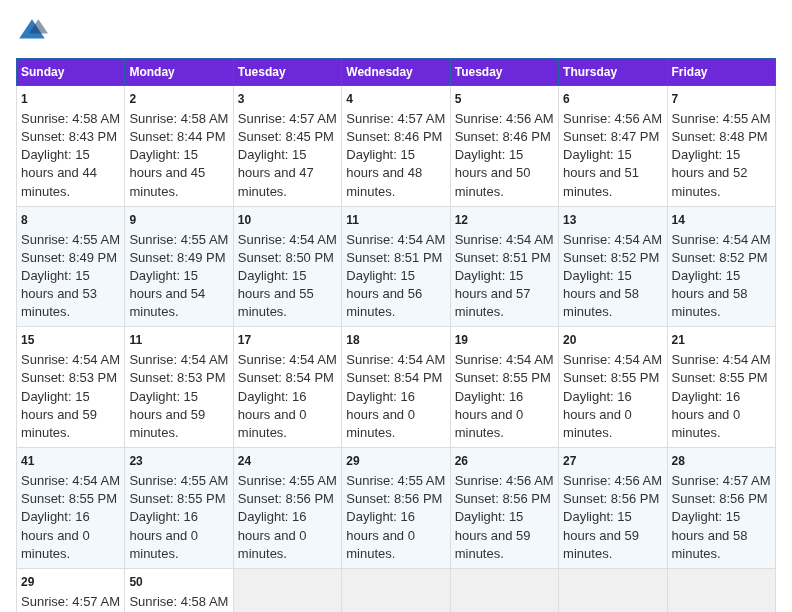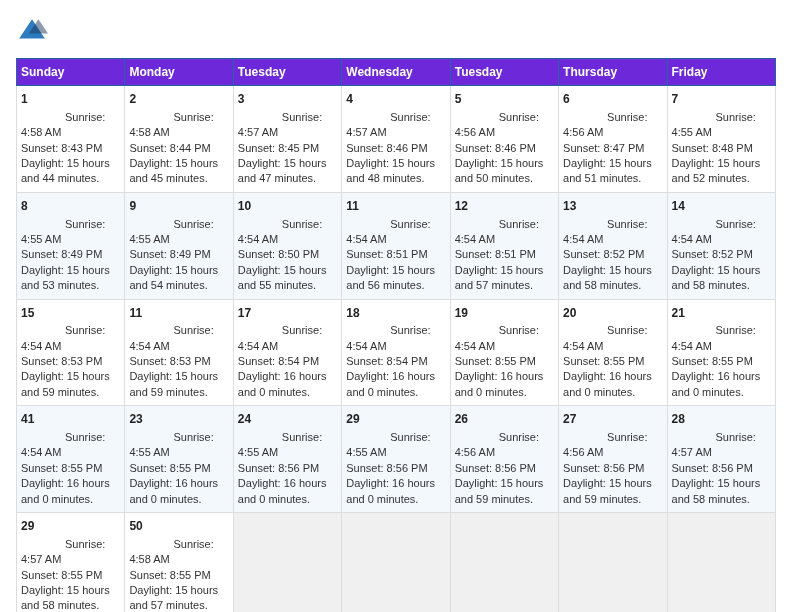--- a/index.html
+++ b/index.html
@@ -70,23 +70,22 @@
       color: #222;
       line-height: 1.4;
     }
     .day-num {
       font-size: 12px;
       font-weight: bold;
       display: block;
       margin-bottom: 2px;
     }
     .day-info {
-      font-size: 11px;
+      font-size: 13px;
       color: #333;
-      margin-left: 44px;
     }
     tbody td.empty {
       background: #f9f9f9;
     }
     tbody tr:nth-child(even) td {
       background: #f3f8fd;
     }
     tbody tr:nth-child(odd) td {
       background: #fff;
     }

